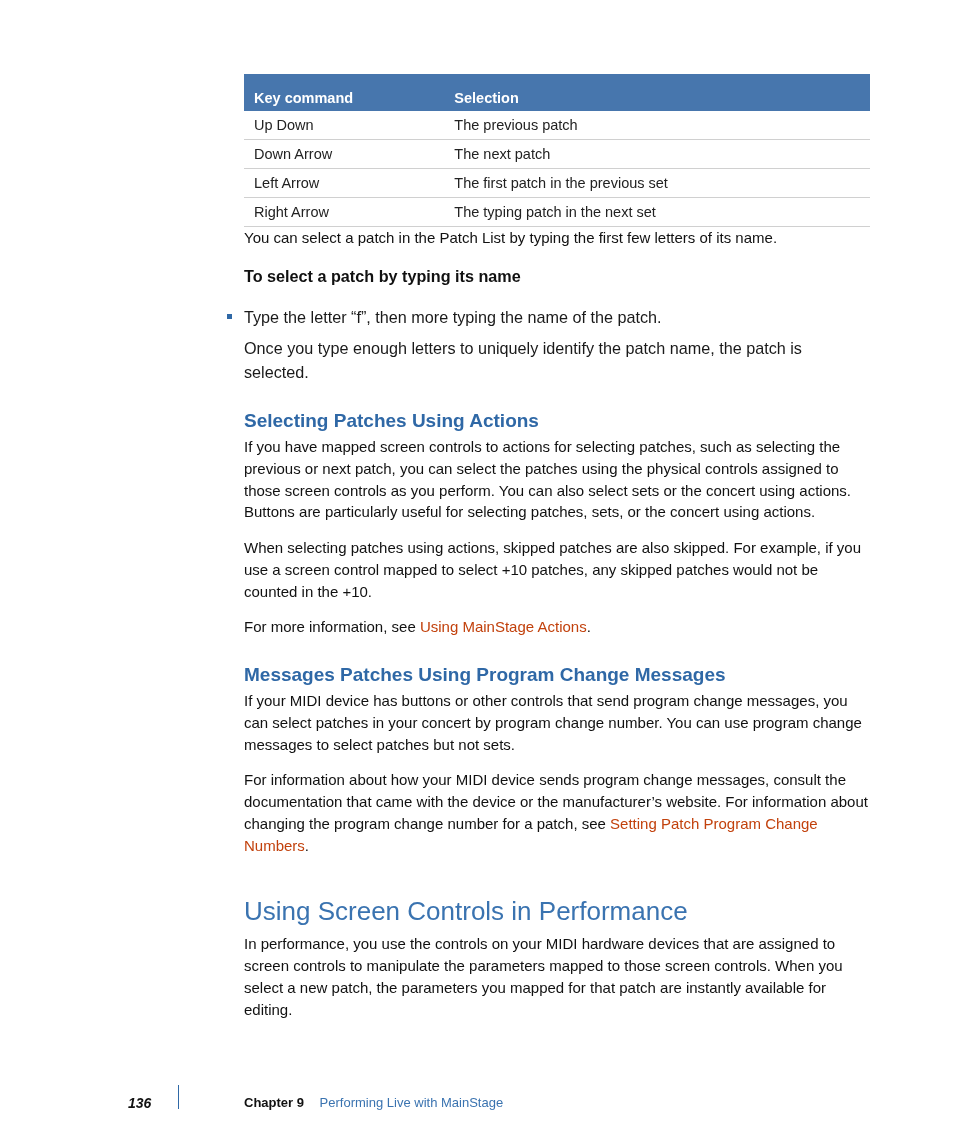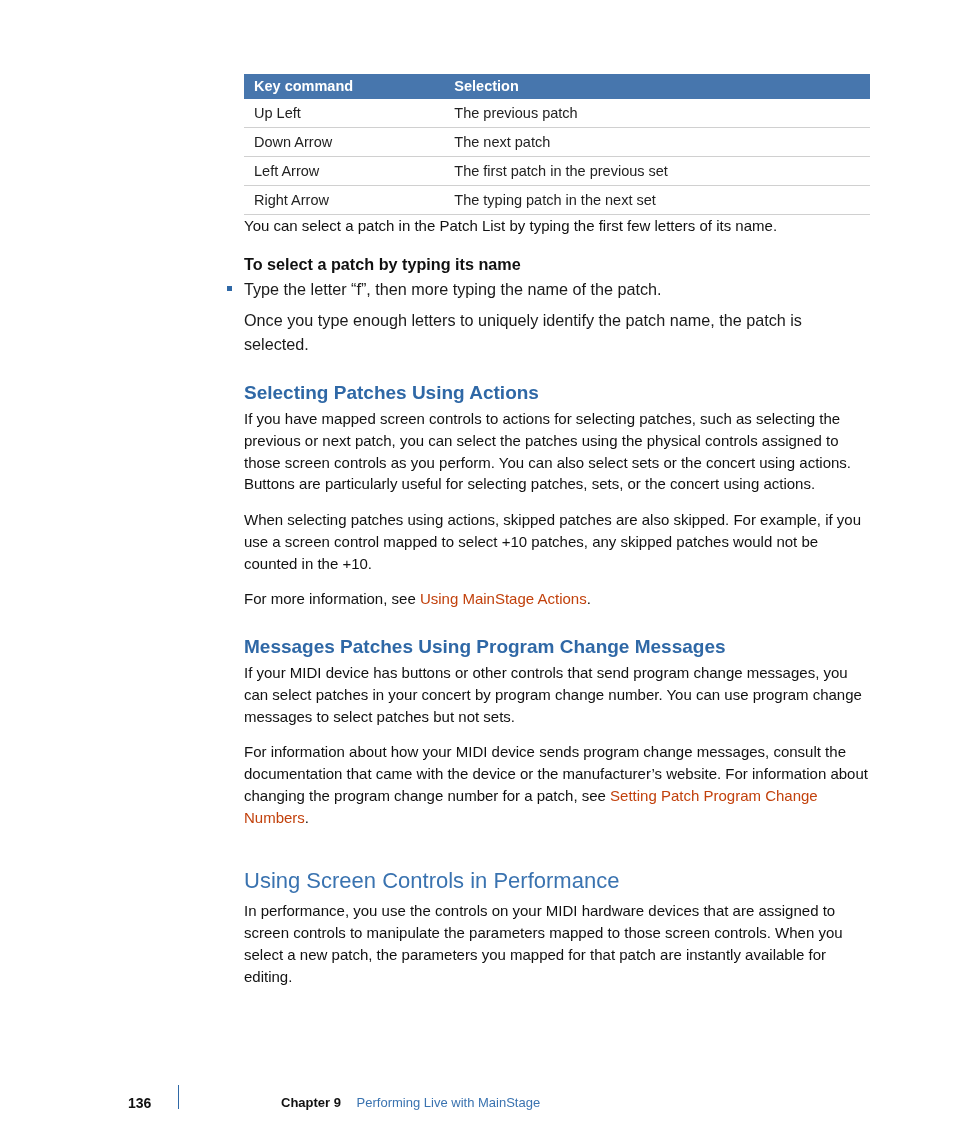--- a/index.html
+++ b/index.html
@@ -21,54 +21,54 @@
   table.keycmd {
     width: 100%;
     border-collapse: collapse;
     font-size: 14.5px;
   }
   table.keycmd thead th {
     background: #4776ad;
     color: #fff;
     text-align: left;
     font-weight: 700;
-    padding: 4px 8px 5px 10px;
+    padding: 16px 8px 5px 10px;
     border: none;
   }
   table.keycmd thead th:first-child { width: 32%; }
   table.keycmd tbody td {
     padding: 6px 8px 6px 10px;
     border-bottom: 1px solid #d0d0d0;
     color: #222;
   }
   
   h2.sub {
     color: #2f68a6;
     font-size: 19px;
     font-weight: 700;
     margin: 26px 0 4px 0;
   }
   h1.section {
     color: #3a73b0;
-    font-size: 22px;
+    font-size: 26px;
     font-weight: 400;
     margin: 40px 0 6px 0;
   }
   
   p.body {
     font-size: 15px;
     line-height: 1.45;
     margin: 0 0 14px 0;
     color: #111;
   }
   p.body.tight { margin-bottom: 4px; }
   p.lead {
     font-size: 16.2px;
     font-weight: 700;
-    margin: 18px 0 4px 0;
+    margin: 18px 0 20px 0;
     color: #111;
   }
   
   ul.square {
     list-style: none;
     padding: 0;
     margin: 0 0 10px 0;
   }
   ul.square > li {
     position: relative;
@@ -111,51 +111,51 @@
     width: 1px;
     background: #2f68a6;
   }
   .footer .pagenum {
     position: absolute;
     left: 128px;
     top: 0;
     font-weight: 700;
     color: #111;
     font-size: 14px;
+    font-style: italic;
   }
   .footer .chapter {
     position: absolute;
     left: 244px;
     top: 0;
   }
   .footer .chapter .chap-label {
     font-weight: 700;
     color: #111;
-    margin-left: 37px;
   }
   .footer .chapter .chap-title {
     color: #3a73b0;
     margin-left: 12px;
   }
 </style>
 </head>
 <body>
 
 <div class="page">
 
   <table class="keycmd">
     <thead>
       <tr>
         <th>Key command</th>
         <th>Selection</th>
       </tr>
     </thead>
     <tbody>
       <tr>
-        <td>Up Left</td>
+        <td>Up Down</td>
         <td>The previous patch</td>
       </tr>
       <tr>
         <td>Down Arrow</td>
         <td>The next patch</td>
       </tr>
       <tr>
         <td>Left Arrow</td>
         <td>The first patch in the previous set</td>
       </tr>

